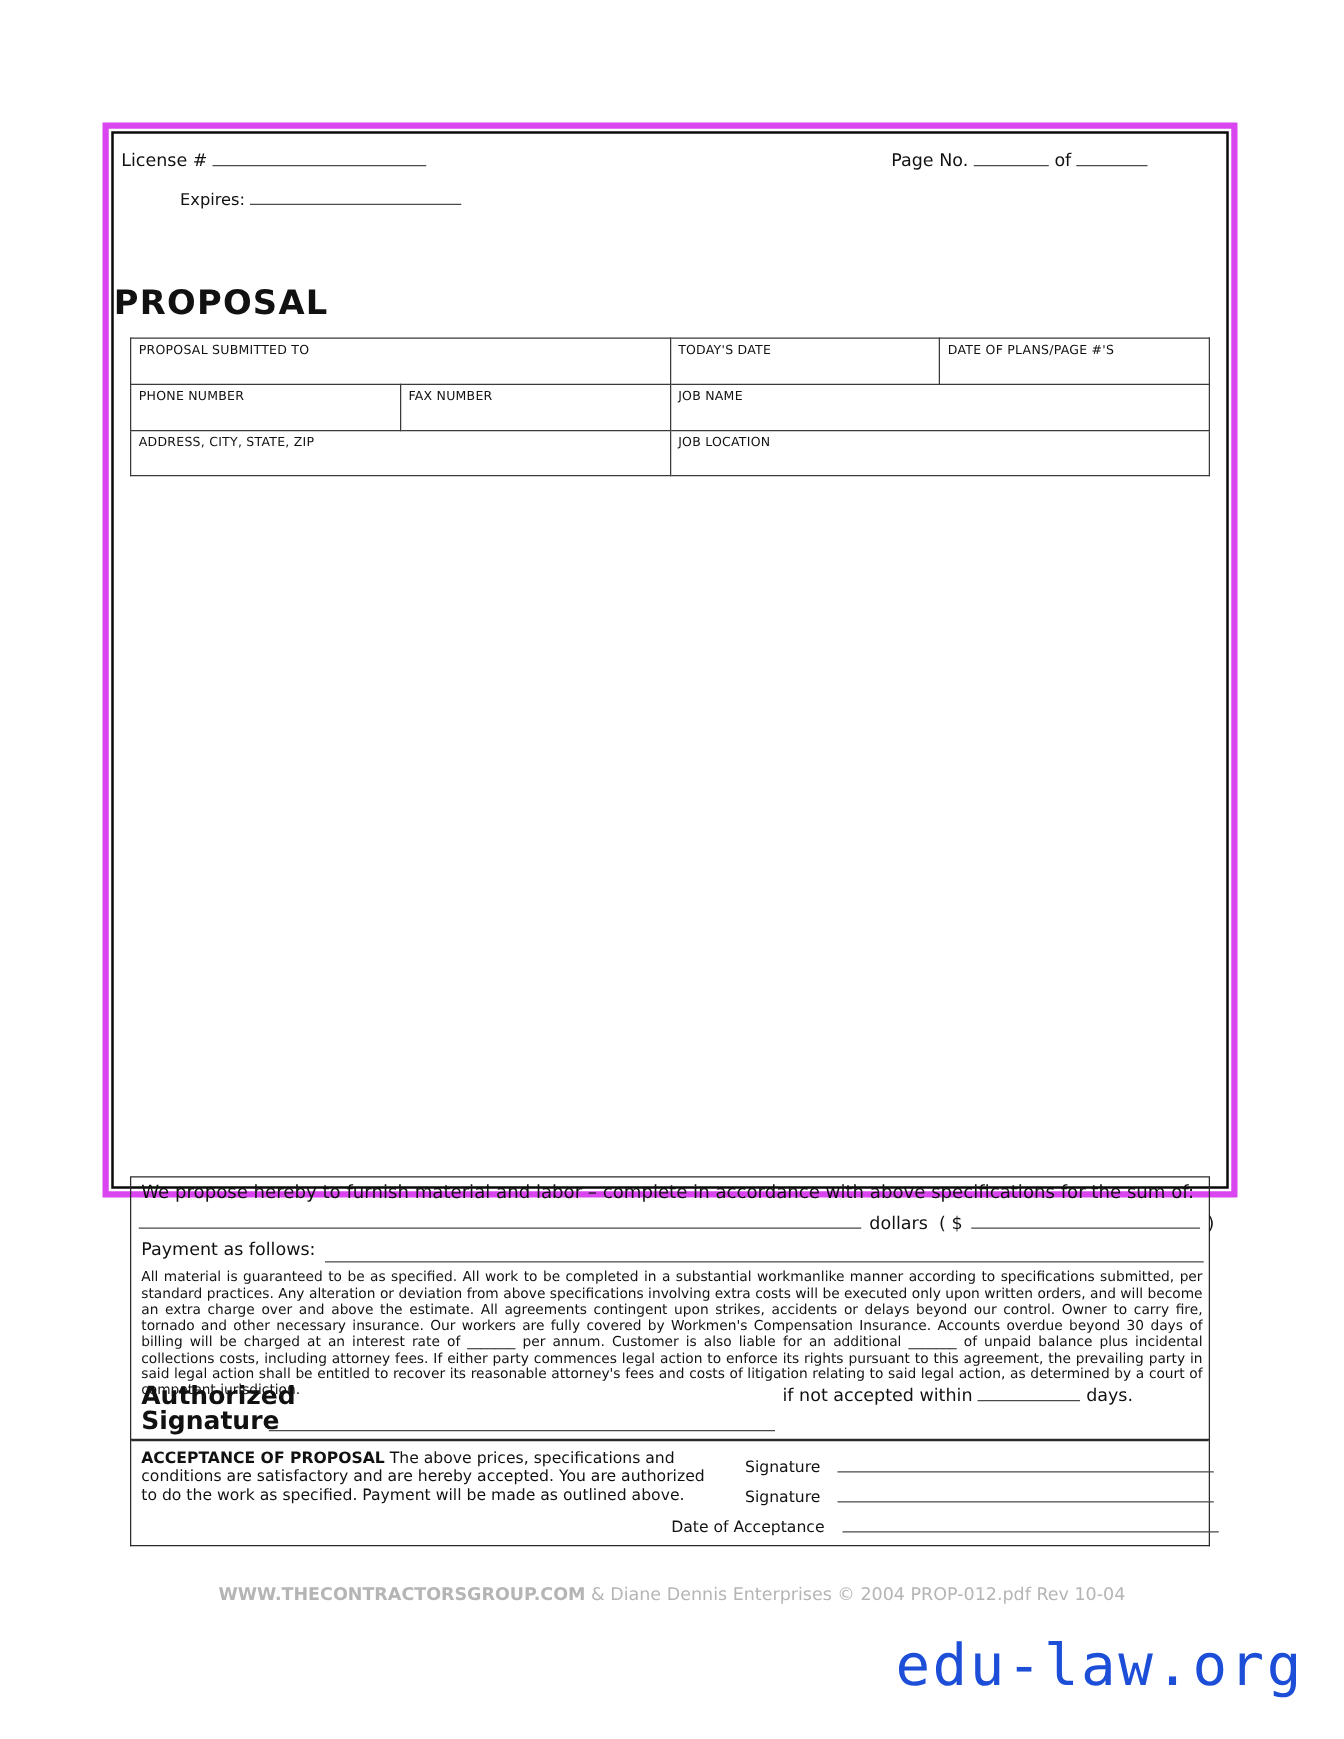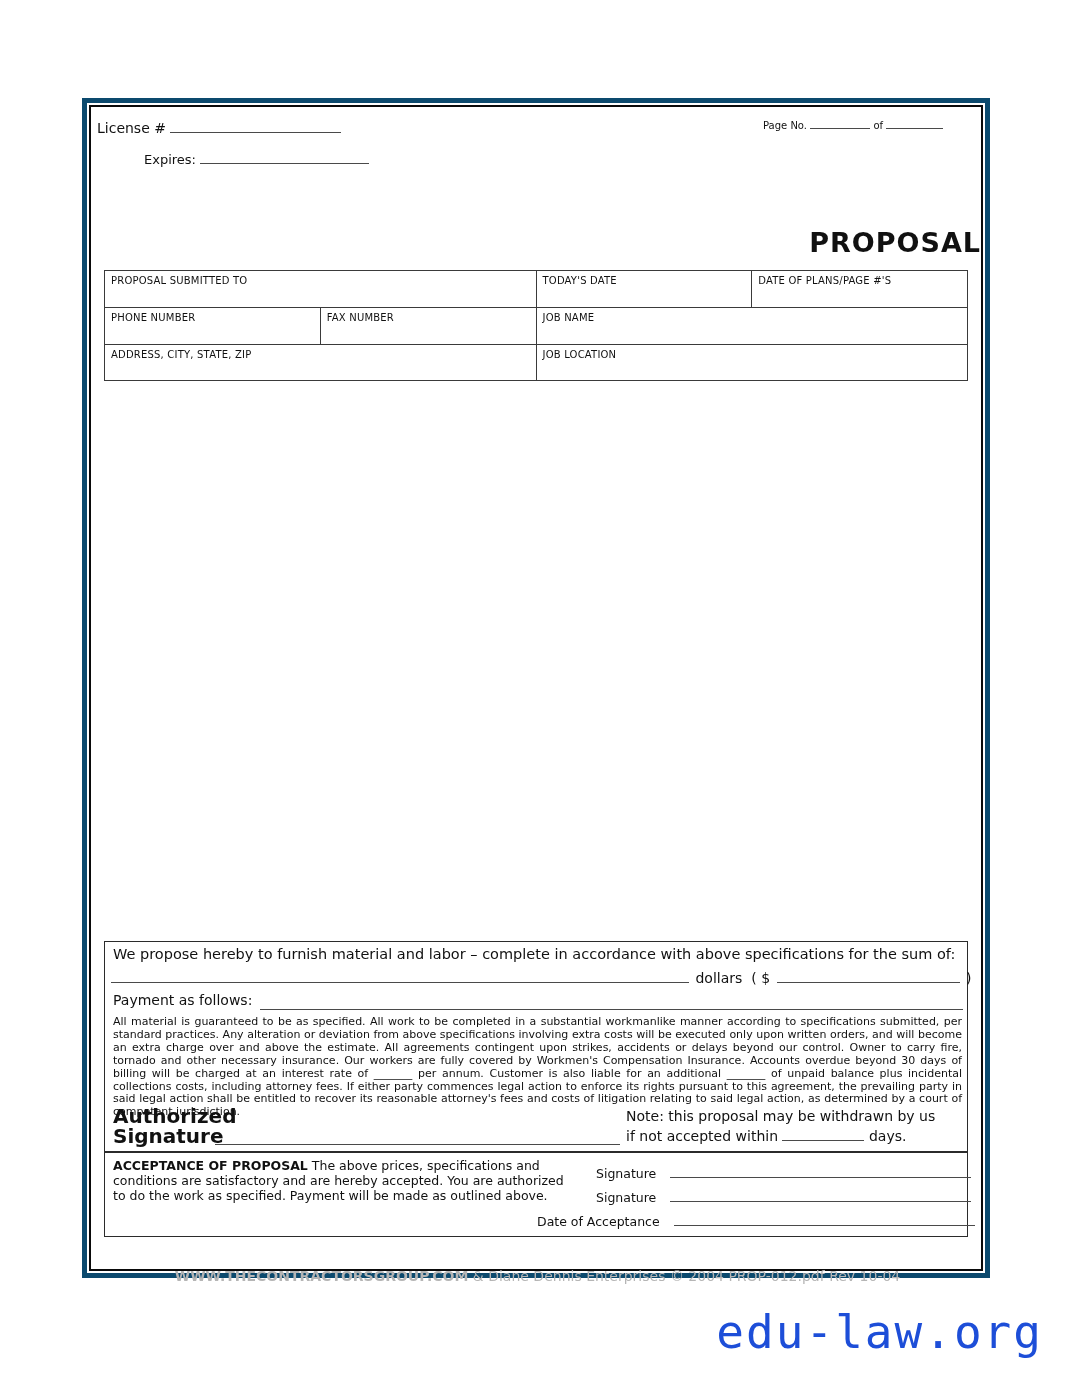--- a/index.html
+++ b/index.html
@@ -1,28 +1,28 @@
 <!DOCTYPE html>
 <html><head>
 <meta charset="utf-8">
 <style>
   html,body{margin:0;padding:0;background:#ffffff;}
   #canvas{position:relative;width:1075px;height:1391px;background:#ffffff;overflow:hidden;
           font-family:"DejaVu Sans","Liberation Sans",sans-serif;color:#111;}
   
-  .frame{position:absolute;left:82px;top:98px;width:908px;height:1180px;
-         border:5px solid #0c4a6e;box-sizing:border-box;}
+  .frame{position:absolute;left:82px;top:98px;width:908px;height:860px;
+         border:5px solid #d946ef;box-sizing:border-box;}
   .frame-inner{position:absolute;inset:2px;border:2px solid #0a0a0a;}
   
   .fl{display:inline-block;border-bottom:1px solid #4a4a4a;height:1em;vertical-align:baseline;}
   
   .lic-row{position:absolute;left:6px;top:11px;font-size:14px;white-space:nowrap;}
   .exp-row{position:absolute;left:13px;top:43px;font-size:13px;white-space:nowrap;margin-left:40px;}
-  .pageno-row{position:absolute;left:672px;top:11px;font-size:10px;white-space:nowrap;text-align:center;}
-  .title{position:absolute;left:0;top:120px;width:100%;text-align:right;
+  .pageno-row{position:absolute;left:622px;top:11px;font-size:14px;white-space:nowrap;text-align:center;}
+  .title{position:absolute;left:0;top:120px;width:100%;text-align:left;
          font-size:27px;font-weight:700;letter-spacing:1px;}
   
   table.info{position:absolute;left:13px;top:163px;width:864px;border-collapse:collapse;
              table-layout:fixed;}
   table.info td{border:1px solid #3a3a3a;font-size:10px;letter-spacing:.2px;
                 padding:4px 6px;vertical-align:top;}
   
   .intro{position:absolute;left:16px;top:286px;font-size:14.5px;}
   
   .sumbox{position:absolute;left:13px;top:834px;width:864px;height:211px;
@@ -115,21 +115,20 @@
           <span>Payment as follows:</span>
           <span class="fl"></span>
         </div>
         <div class="terms">All material is guaranteed to be as specified.  All work to be completed in a substantial workmanlike manner according to specifications submitted, per standard practices.  Any alteration or deviation from above specifications involving extra costs will be executed only upon written orders, and will become an extra charge over and above the estimate.  All agreements contingent upon strikes, accidents or delays beyond our control.  Owner to carry fire, tornado and other necessary insurance.  Our workers are fully covered by Workmen's Compensation Insurance. Accounts overdue beyond 30 days of billing will be charged at an interest rate of _______ per annum.  Customer is also liable for an additional _______ of unpaid balance plus incidental collections costs, including attorney fees.  If either party commences legal action to enforce its rights pursuant to this agreement, the prevailing party in said legal action shall be entitled to recover its reasonable attorney's fees and costs of litigation relating to said legal action, as determined by a court of competent jurisdiction.</div>
         <div class="auth-label">
           <div>Authorized</div>
           <div>Signature</div>
         </div>
         <span class="fl auth-line"></span>
         <div class="note">
-          <div>Note: this proposal may be withdrawn by us</div>
           <div>
             <span>if not accepted within</span>
             <span class="fl" style="width:82px"></span>
             <span>days.</span>
           </div>
         </div>
       </div>
 
       <div class="accbox">
         <div class="acc-para">

